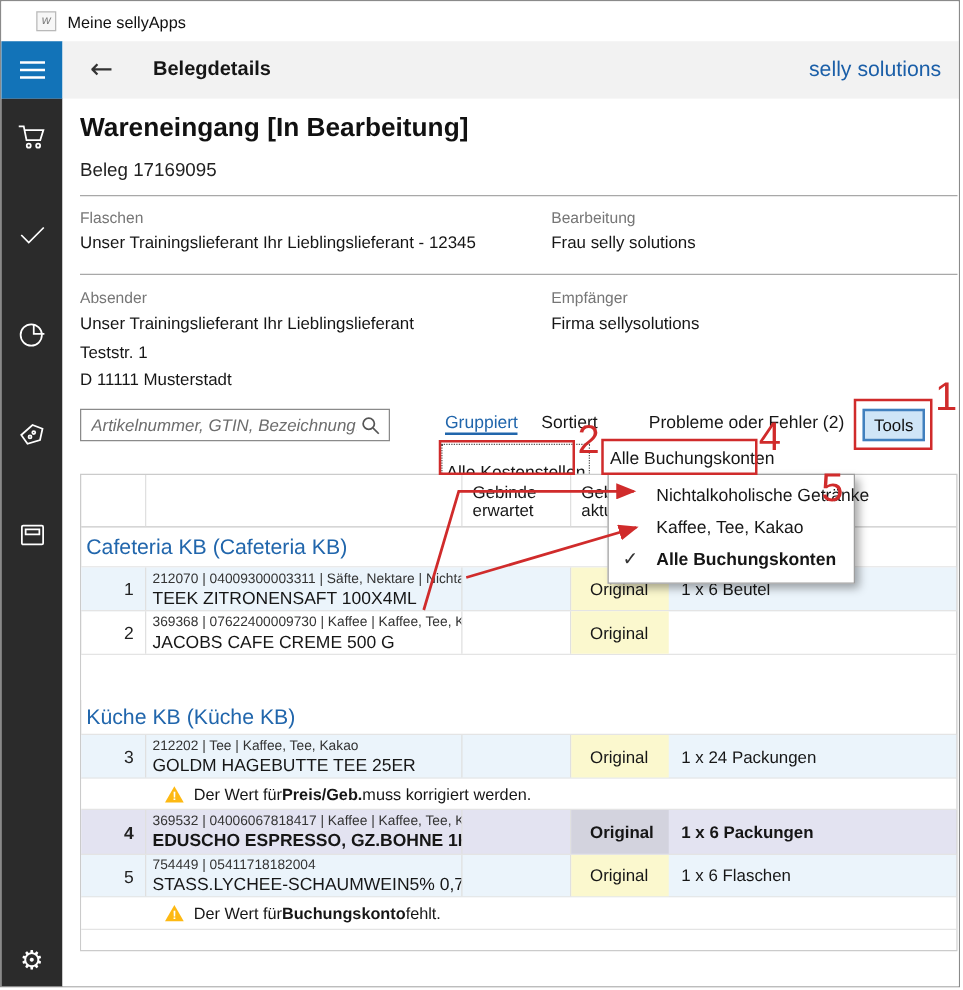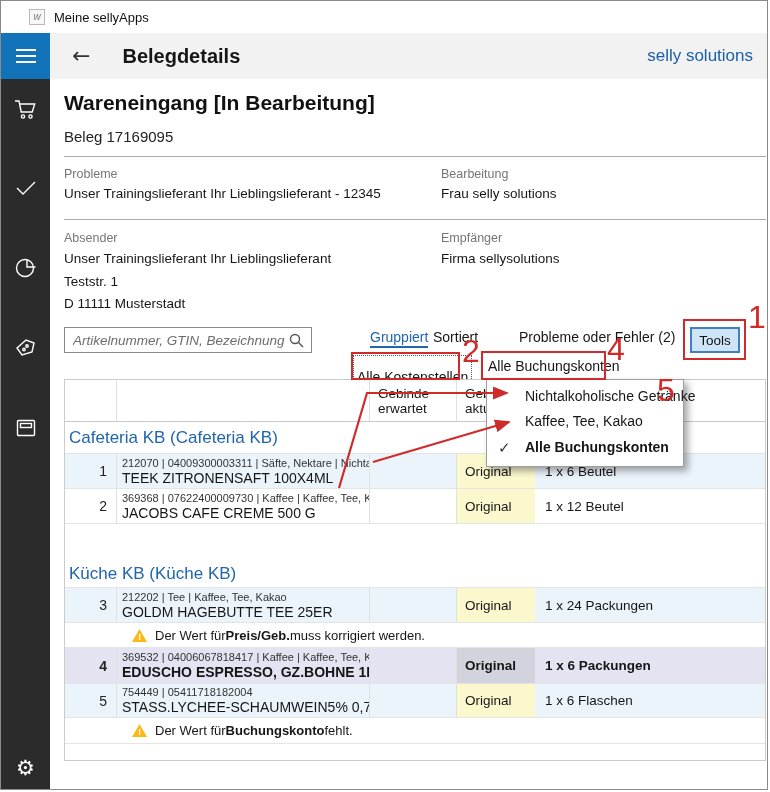--- a/index.html
+++ b/index.html
@@ -11,21 +11,21 @@
   .app-icon { width:16px; height:16px; margin-left:28px; border:1px solid #b9b9b9; background:#f7f7f7; color:#7b7b7b;
               font-size:10px; line-height:14px; text-align:center; font-style:italic; }
   .titlebar-text { margin-left:9px; font-size:13px; color:#111; }
 
   
   .appbar { position:absolute; left:0; top:32px; width:100%; height:46px; display:flex; }
   .hamburger { width:49px; height:46px; background:#1273b8; display:flex; flex-direction:column; justify-content:center; align-items:center; gap:4px; cursor:pointer; }
   .hamburger span { display:block; width:20px; height:2px; background:#fff; }
   .appband { flex:1; background:#f2f2f2; display:flex; align-items:center; }
   .back-arrow { margin-left:22px; font-family:"DejaVu Sans", sans-serif; font-size:22px; color:#333; line-height:1; cursor:pointer; }
-  .appband-title { margin-left:32px; font-size:20px; font-weight:bold; color:#161616; }
+  .appband-title { margin-left:32px; font-size:16px; font-weight:bold; color:#161616; }
   .account-name { margin-left:auto; margin-right:14px; font-size:17px; color:#1b5fa8; }
 
   
   .sidebar { position:absolute; left:0; top:78px; width:49px; height:712px; background:#2b2b2b; }
   .side-icon { position:absolute; left:0; width:49px; height:34px; display:flex; justify-content:center; align-items:center; cursor:pointer; }
   .side-icon svg { stroke:#fff; fill:none; stroke-width:1.4; }
   .gear-glyph { font-family:"DejaVu Sans", sans-serif; color:#fff; font-size:21px; line-height:1; }
 
   
   .main { position:absolute; left:49px; top:78px; width:719px; height:712px; background:#fff; }
@@ -59,21 +59,21 @@
   .group-header.g2 { height:28px; }
   .trow { display:flex; height:35px; border-bottom:1px solid #e4e4e4; }
   .trow.altblue { background:#ebf4fb; }
   .trow.selected { background:#e3e3f1; font-weight:bold; }
   .cell { display:flex; }
   .cell.c-num { align-items:center; justify-content:flex-end; padding-right:9px; font-size:14px; color:#222; }
   .cell.c-desc { flex-direction:column; justify-content:center; padding-left:5px; overflow:hidden; }
   .meta { font-size:11px; color:#333; white-space:nowrap; font-weight:normal; }
   .trow.selected .meta { font-weight:normal; }
   .pname { font-size:14px; color:#161616; margin-top:1px; white-space:nowrap; }
-  .status-cell { align-items:center; padding-left:8px; font-size:13.5px; color:#161616; background:#fbf8ce; }
+  .status-cell { align-items:center; padding-left:15px; font-size:13.5px; color:#161616; background:#fbf8ce; }
   .trow.selected .status-cell { background:#d3d3de; }
   .cell.c-qty { align-items:center; padding-left:10px; font-size:13.5px; color:#161616; }
   .warnrow { display:flex; align-items:center; height:25px; border-bottom:1px solid #e4e4e4; padding-left:66px; font-size:13px; color:#161616; background:#fff; }
   .warnrow svg { margin-right:7px; }
   .spacer { height:36px; background:#fff; }
   .filler { height:16px; background:#fff; }
 
   
   .flyout { position:absolute; left:485px; top:378px; width:198px; background:#fff; border:1px solid #9e9e9e; box-shadow:4px 4px 7px rgba(0,0,0,0.35); z-index:20; padding:4px 0 5px 0; }
   .fly-item { position:relative; padding-left:38px; font-size:14px; color:#161616; line-height:25px; white-space:nowrap; cursor:pointer; }
@@ -144,41 +144,41 @@
     <div class="side-icon" style="top:672px;">
       <span class="gear-glyph">⚙</span>
     </div>
   </div>
 
   <div class="main">
     <div class="h1">Wareneingang [In Bearbeitung]</div>
     <div class="subtitle">Beleg 17169095</div>
     <div class="divider" style="top:77px;"></div>
 
-    <div class="flabel" style="left:14px; top:88px;">Probleme</div>
+    <div class="flabel" style="left:14px; top:88px;">Flaschen</div>
     <div class="fvalue" style="left:14px; top:107px;">Unser Trainingslieferant Ihr Lieblingslieferant - 12345</div>
     <div class="flabel" style="left:391px; top:88px;">Bearbeitung</div>
     <div class="fvalue" style="left:391px; top:107px;">Frau selly solutions</div>
     <div class="divider" style="top:140px;"></div>
 
     <div class="flabel" style="left:14px; top:152px;">Absender</div>
     <div class="fvalue" style="left:14px; top:172px;">Unser Trainingslieferant Ihr Lieblingslieferant</div>
     <div class="fvalue" style="left:14px; top:195px;">Teststr. 1</div>
     <div class="fvalue" style="left:14px; top:217px;">D 11111 Musterstadt</div>
     <div class="flabel" style="left:391px; top:152px;">Empfänger</div>
     <div class="fvalue" style="left:391px; top:172px;">Firma sellysolutions</div>
 
     <div class="search-box">
       <input type="text" placeholder="Artikelnummer, GTIN, Bezeichnung..." style="">
       <svg width="15" height="15" viewBox="0 0 15 15">
           <circle cx="6" cy="6" r="4.5" fill="none" stroke="#555" stroke-width="1.4"></circle>
           <path d="M9.5 9.5 L14 14" stroke="#555" stroke-width="1.4"></path>
         </svg>
     </div>
-    <div class="tab active" style="left:320px;">Gruppiert</div>
+    <div class="tab active" style="left:306px;">Gruppiert</div>
     <div class="tab" style="left:383px;">Sortiert</div>
     <div class="tab" style="left:469px;">Probleme oder Fehler (2)</div>
     <button class="tools-btn">Tools</button>
     <div class="combo focused" style="left:303px; top:276px;">Alle Kostenstellen</div>
     <div class="combo" style="left:438px; top:279px;">Alle Buchungskonten</div>
 
     <div class="table">
       <div class="thead">
         <div class="hc c-num"></div>
         <div class="hc c-desc"></div>
@@ -201,21 +201,20 @@
       </div>
 
       <div class="trow">
         <div class="cell c-num">2</div>
         <div class="cell c-desc">
           <div class="meta">369368 | 07622400009730 | Kaffee | Kaffee, Tee, Kakao</div>
           <div class="pname">JACOBS CAFE CREME 500 G</div>
         </div>
         <div class="cell c-gebe"></div>
         <div class="cell c-geba status-cell">Original</div>
-        <div class="cell c-qty">1 x 12 Beutel</div>
       </div>
 
       <div class="spacer"></div>
 
       <div class="group-header g2">Küche KB (Küche KB)</div>
 
       <div class="trow altblue">
         <div class="cell c-num">3</div>
         <div class="cell c-desc">
           <div class="meta">212202 | Tee | Kaffee, Tee, Kakao</div>

